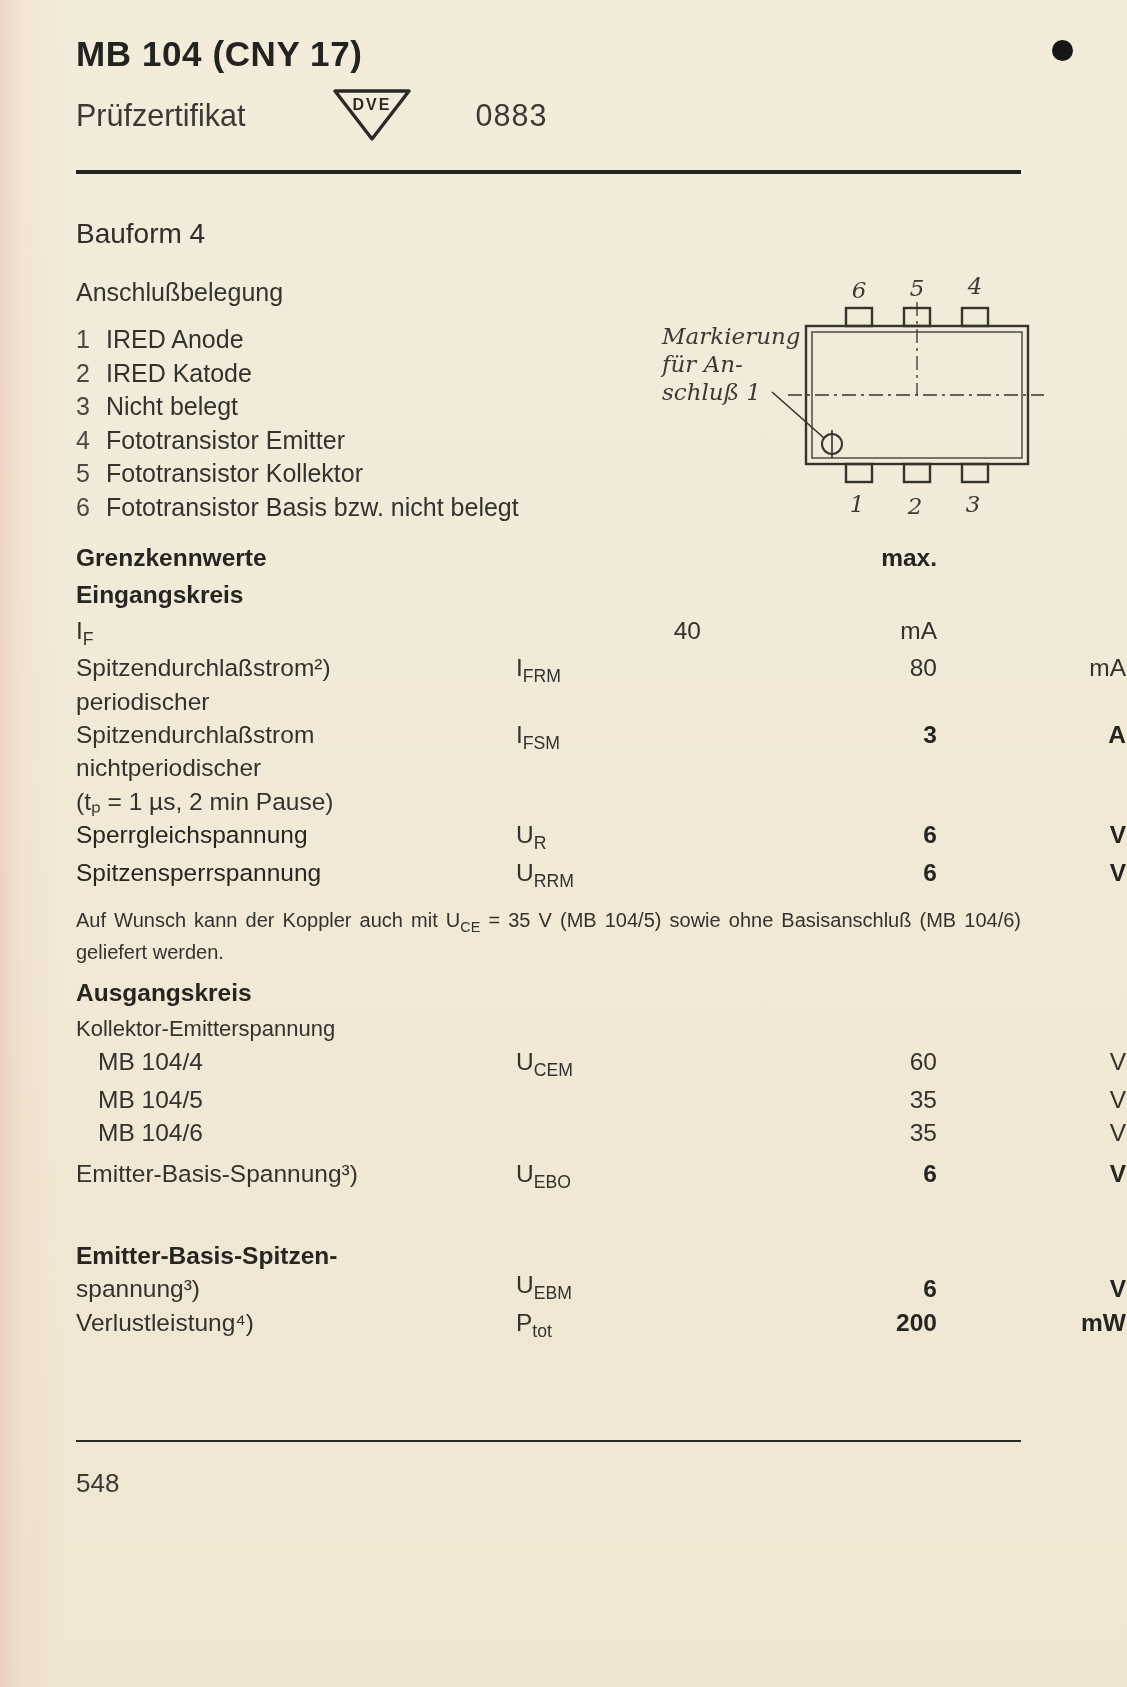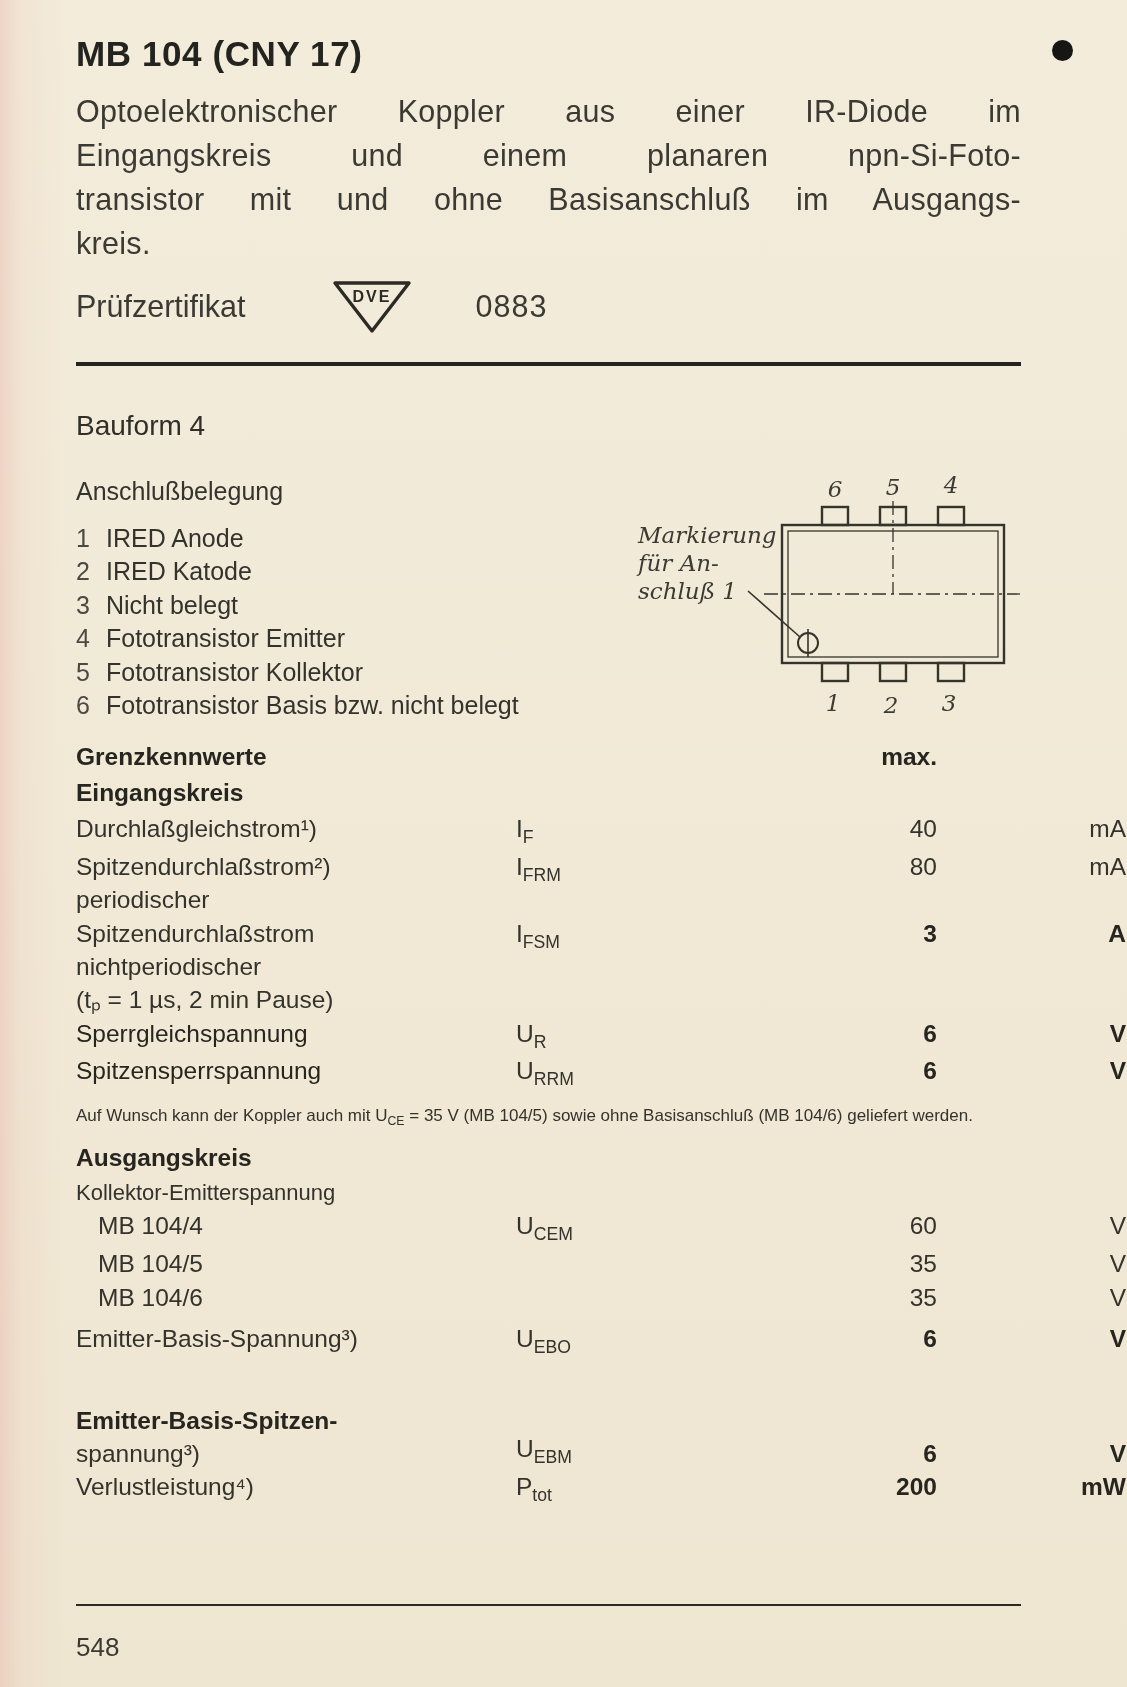--- a/index.html
+++ b/index.html
@@ -20,21 +20,21 @@
   .intro .jl { text-align:justify; text-align-last:justify; }
 
   .cert-row { display:flex; align-items:center; margin-top:10px; width:945px; font-size:30.5px; color:#3a3933; }
   .vde { margin-left:82px; flex:0 0 auto; }
   .cert-num { margin-left:60px; letter-spacing:1px; }
 
   .rule { width:945px; border-top:4px solid #23231f; margin-top:24px; }
 
   .bauform-h { font-size:28px; margin-top:44px; color:#2f2e28; }
 
-  .pin-area { display:flex; margin-top:35px; }
+  .pin-area { display:flex; margin-top:28px;gap:24px; }
   .pin-col { width:560px; }
   .pinout-h { font-size:25px; color:#34332d; }
   .pin-list { margin-top:16px; font-size:25px; line-height:1.34; }
   .pin-item { display:flex; }
   .pin-num { width:30px; color:#4a4942; flex:0 0 auto; }
   .diagram-col { width:392px; margin-top:-6px; }
 
   .pkg .pin, .pkg .body-outer { fill:none; stroke:#34332c; stroke-width:2.4; }
   .pkg .body-inner { fill:none; stroke:#34332c; stroke-width:1.3; }
   .pkg .cline { stroke:#34332c; stroke-width:1.3; stroke-dasharray:14 5 3 5; }
@@ -48,42 +48,36 @@
   .trow.align-end { align-items:end;margin-top:44px; }
   .c-val, .c-unit { text-align:right; }
   .c-sym sub { font-size:0.72em; }
   .sect-h { font-weight:700; color:#26251f; line-height:1.5; }
   .b { font-weight:700; color:#26251f; }
   .bold-name { font-weight:400; color:#26251f; }
   .vb .c-val, .vb .c-unit { font-weight:700; color:#26251f; }
   .indent { padding-left:22px; }
   .mt8 { margin-top:8px; }
 
-  .note { width:945px; font-size:17px; line-height:1.46; text-align:justify; margin:12px 0 8px 0; }
+  .note { width:945px; font-size:20px; line-height:1.46; text-align:justify; margin:12px 0 8px 0; }
   .note sub { font-size:0.72em; }
   .group-label { font-size:22px; line-height:1.5; }
 
   .bottom-rule { width:945px; border-top:2.5px solid #2a2922; margin-top:96px; }
   .page-num { font-size:26px; margin-top:26px; color:#3a3933; }
 </style>
 </head>
 <body>
 
 <div class="corner-dot"></div>
 
 <div class="page">
 
   <h1 class="title">MB 104 (CNY 17)</h1>
 
-  <div class="intro">
-    <div class="jl">Optoelektronischer Koppler aus einer IR-Diode im</div>
-    <div class="jl">Eingangskreis und einem planaren npn-Si-Foto-</div>
-    <div class="jl">transistor mit und ohne Basisanschluß im Ausgangs-</div>
-    <div>kreis.</div>
-  </div>
 
   <div class="cert-row">
     <span>Prüfzertifikat</span>
     <svg class="vde pkg" width="88" height="62" viewBox="0 0 88 62">
       <path d="M 7 7 L 81 7 L 44 55 Z" fill="none" stroke="#2b2a24" stroke-width="3.4" stroke-linejoin="round"></path>
       <text x="44" y="26" text-anchor="middle" style="font:700 16px 'Liberation Sans',sans-serif; letter-spacing:2px; fill:#2b2a24;">DVE</text>
     </svg>
     <span class="cert-num">0883</span>
   </div>
 
@@ -163,23 +157,20 @@
       <div class="c-sym"></div>
       <div class="c-val sect-h">max.</div>
       <div class="c-unit"></div>
     </div>
 
     <div class="trow">
       <div class="c-name sect-h">Eingangskreis</div>
     </div>
 
     <div class="trow">
-      <div class="c-name">
-          <div>Durchlaßgleichstrom¹)</div>
-        </div>
       <div class="c-sym"><span>I</span><sub>F</sub></div>
       <div class="c-val">40</div>
       <div class="c-unit">mA</div>
     </div>
 
     <div class="trow">
       <div class="c-name">
         <div>Spitzendurchlaßstrom²)</div>
         <div>periodischer</div>
       </div>

